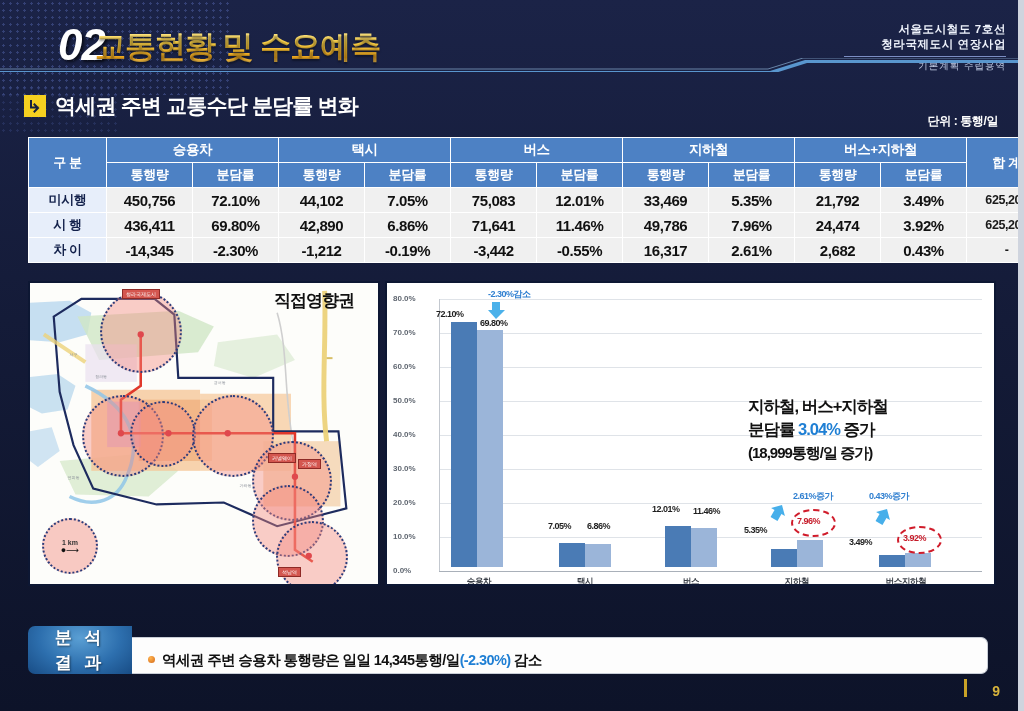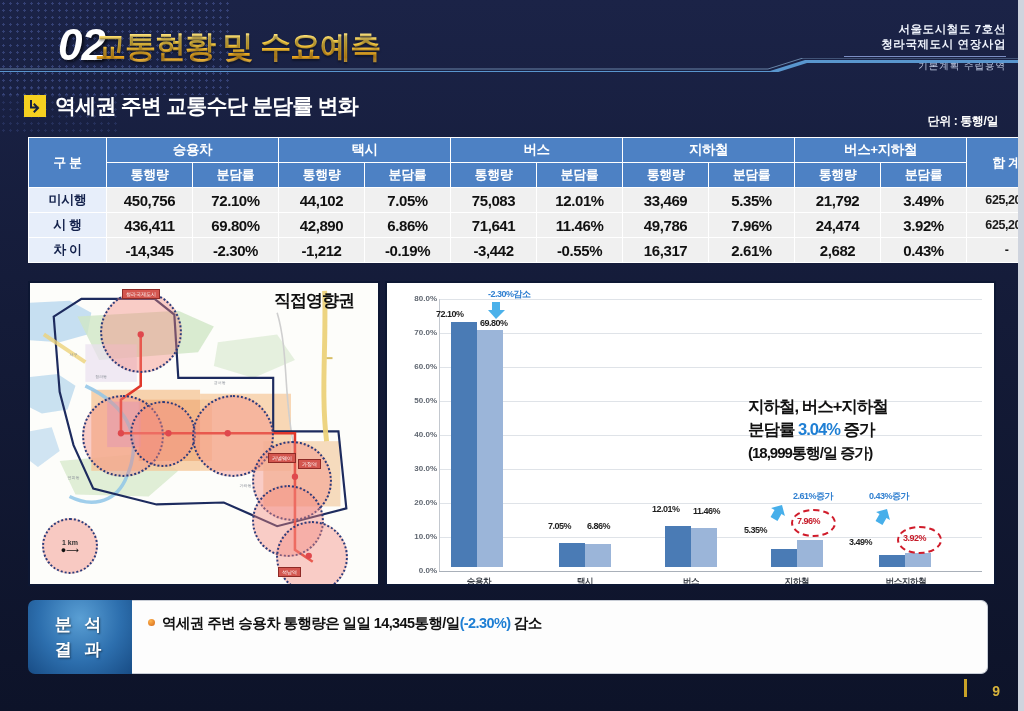--- a/index.html
+++ b/index.html
@@ -115,21 +115,21 @@
   .scale .t { font-size:7px; font-weight:bold; color:#333; }
   .scale .a { font-size:9px; color:#111; line-height:6px; }
   .stalabel {
     position:absolute; background:#d4564f; color:#fff; font-size:5px;
     padding:1px 3px; border:1px solid #8e2a26; white-space:nowrap;
   }
   
   #chart { position:absolute; inset:0; }
   .gridline { position:absolute; left:52px; right:12px; height:1px; background:#dfe3e8; }
   .ytick {
-    position:absolute; left:6px; width:44px; text-align:right;
+    position:absolute; left:6px; width:44px; text-align:left;
     font-size:8px; color:#5f6670; font-weight:bold; transform:translateY(-5px);
   }
   .axisline { position:absolute; background:#b9bfc7; }
   .bar { position:absolute; bottom:0; }
   .bar.a { background:#4a7bb5; }
   .bar.b { background:#9bb5d9; }
   .blabel {
     position:absolute; font-size:9px; font-weight:bold; color:#1e1e1e;
     white-space:nowrap; letter-spacing:-.5px;
   }
@@ -146,21 +146,21 @@
   }
   #callout {
     position:absolute; right:14px; top:112px; width:232px; text-align:left;
     font-size:16.5px; font-weight:bold; color:#111; line-height:23px;
     letter-spacing:-1px;
   }
   #callout .hl { color:#1f7fd4; }
   #callout .sm { font-size:15px; }
   .uparrow, .dnarrow { position:absolute; }
   
-  #analysis { position:absolute; left:28px; top:600px; width:960px; height:74px; display:flex; }
+  #analysis { position:absolute; left:28px; top:600px; width:960px; height:74px; display:flex;align-items:flex-end; }
   #an-tag {
     width:104px; border-radius:7px 0 0 7px;
     background: radial-gradient(ellipse at 50% 25%, #5a9fd4 0%, #2d6fae 55%, #184c85 100%);
     color:#ffffff; display:flex; flex-direction:column; align-items:center;
     justify-content:center; gap:2px; font-size:17px; font-weight:bold; letter-spacing:4px;
     text-shadow: 1px 1px 2px rgba(0,0,0,.5);
   }
   #an-body {
     flex:1; background:#fdfdfd; border:1px solid #c8cdd6; border-left:none;
     border-radius:0 7px 7px 0; padding:9px 0 0 16px;

